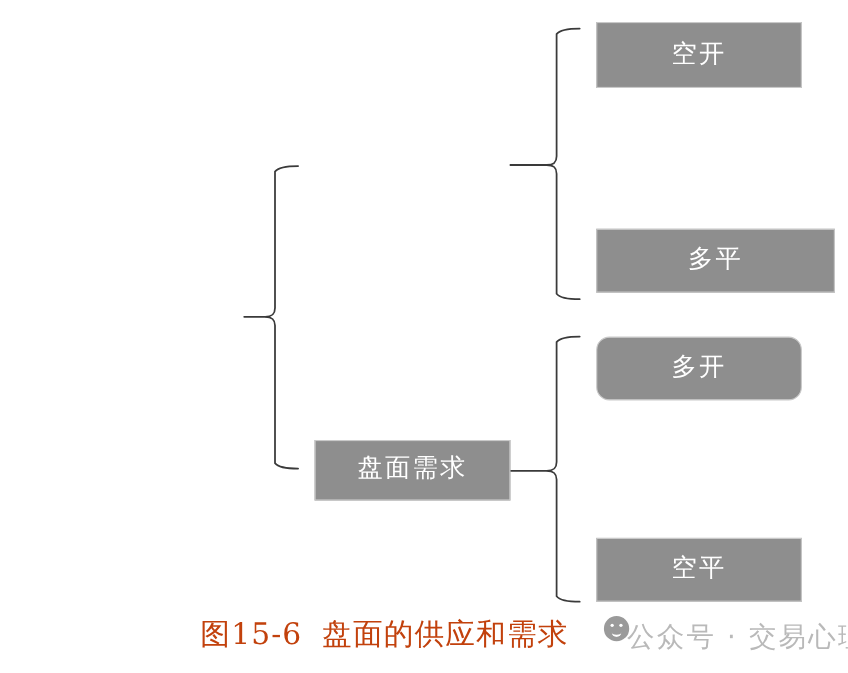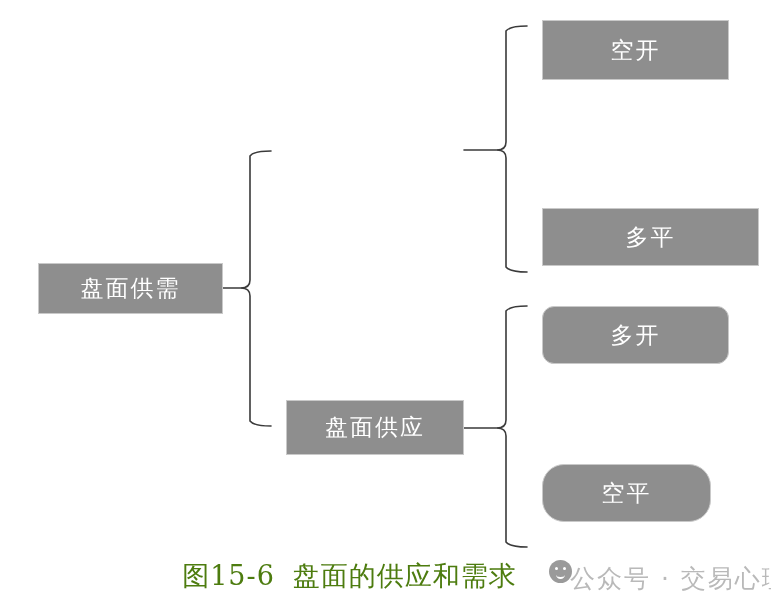--- a/index.html
+++ b/index.html
@@ -37,47 +37,47 @@
     background: #8e8e8e;
     border: 1px solid #c9c9c9;
     box-sizing: border-box;
     display: flex;
     align-items: center;
     justify-content: center;
   }
 
   .node-label {
     color: #ffffff;
-    font-family: Liberation Serif, serif;
+    font-family: Liberation Mono, monospace;
     font-size: 23px;
     letter-spacing: 2px;
     line-height: 1;
     white-space: nowrap;
     text-align: center;
   }
 
   
   .node-root      { left: 38px;  top: 263px; width: 185px; height: 51px; }
   .node-supply    { left: 286px; top: 122px; width: 178px; height: 55px; }
   .node-demand    { left: 286px; top: 400px; width: 178px; height: 55px; }
   .node-leaf-1    { left: 542px; top: 20px;  width: 187px; height: 60px; }
   .node-leaf-2    { left: 542px; top: 208px; width: 217px; height: 58px; }
   .node-leaf-3    { left: 542px; top: 306px; width: 187px; height: 58px; border-radius: 12px; }
-  .node-leaf-4    { left: 542px; top: 464px; width: 169px; height: 58px; border-radius: 22px; }
+  .node-leaf-4    { left: 542px; top: 489px; width: 187px; height: 58px; }
 
   
   .caption {
     position: absolute;
     left: 0;
     top: 558px;
     width: 699px;
     text-align: center;
     font-family: "DejaVu Serif", "Liberation Serif", serif;
     font-size: 27px;
-    color: #4d7c0f;
+    color: #c2410c;
     letter-spacing: 1px;
     white-space: nowrap;
   }
   .caption .caption-num { margin-right: 18px; }
 
   
   .watermark {
     position: absolute;
     left: 570px;
     top: 562px;
@@ -152,27 +152,24 @@
         C 518 306 509 307 506 311
         L 506 420
         C 506 426 503 428 497 428
         C 503 428 506 430 506 436
         L 506 542
         C 509 546 518 547 527 547"></path>
       <path d="M 464 428 L 497 428"></path>
     </g>
   </svg>
 
-  <div class="node-box node-root">
-    <span class="node-label">盘面供需</span>
-  </div>
 
 
   <div class="node-box node-demand">
-    <span class="node-label">盘面供应</span>
+    <span class="node-label">盘面需求</span>
   </div>
 
   <div class="node-box node-leaf-1">
     <span class="node-label">空开</span>
   </div>
 
   <div class="node-box node-leaf-2">
     <span class="node-label">多平</span>
   </div>
 

